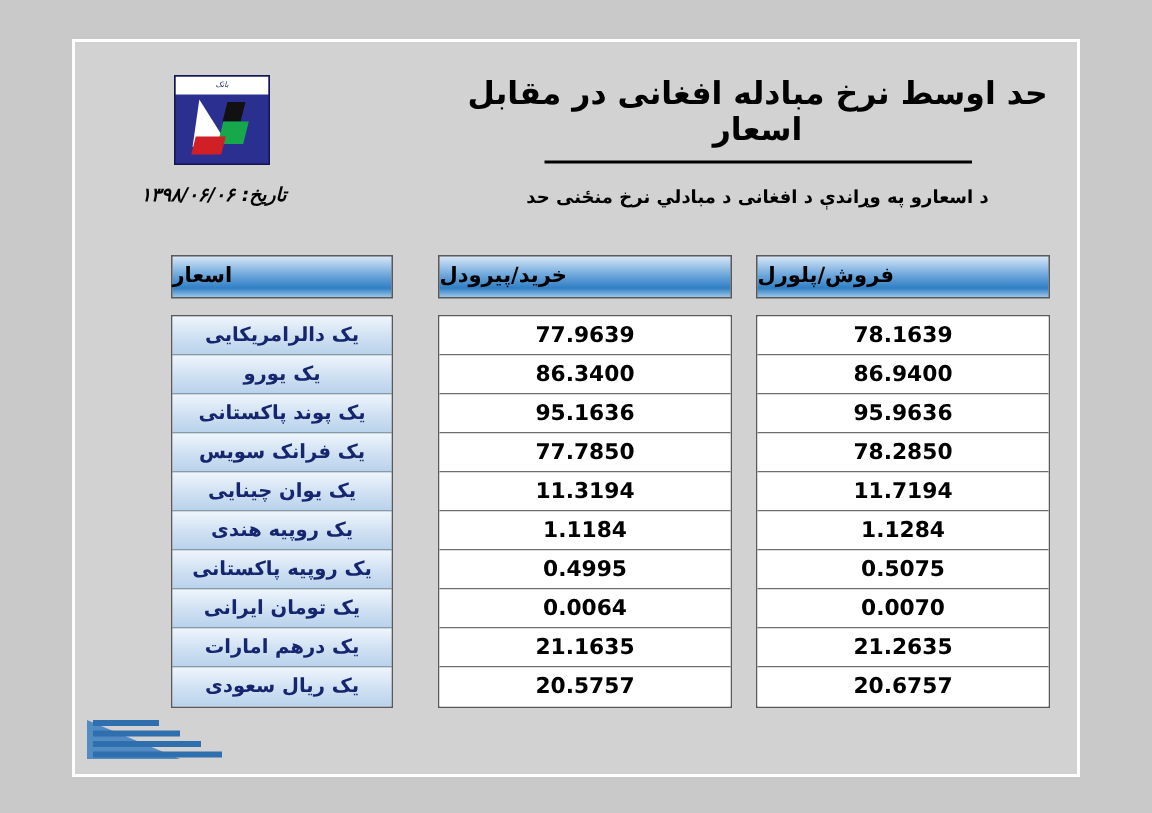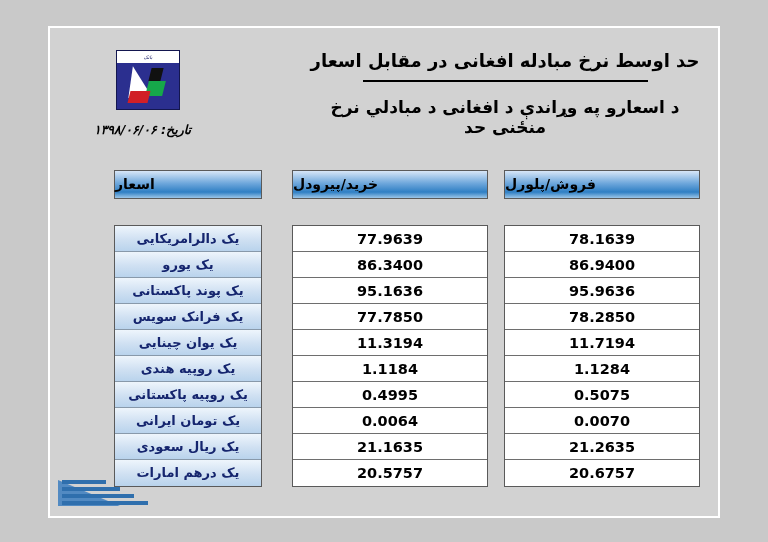--- a/index.html
+++ b/index.html
@@ -33,34 +33,34 @@
   }
   .title-block {
     position: absolute;
     right: 18px;
     top: 22px;
     width: 390px;
     text-align: center;
     direction: rtl;
   }
   .title-main {
-    font-size: 18px;
+    font-size: 21px;
     font-weight: bold;
     color: #000;
     letter-spacing: 0;
   }
   .title-rule {
     width: 285px;
     height: 2px;
     background: #000;
     margin: 9px auto 0 auto;
   }
   .title-sub {
     margin-top: 15px;
-    font-size: 17px;
+    font-size: 12px;
     font-weight: bold;
     color: #000;
   }
   
   .logo-wrap {
     position: absolute;
     left: 55px;
     top: 22px;
     width: 86px;
     text-align: center;
@@ -147,21 +147,21 @@
     height: 27px;
     line-height: 27px;
     text-align: left;
     font-size: 14px;
     font-weight: bold;
     color: #000;
     border: 1px solid #5a5a5a;
     background: linear-gradient(to bottom, #d7e6f7 0%, #6fa8dc 45%, #2f7fc4 78%, #9cc6e8 100%);
   }
   .col-body {
-    margin-top: 26px;
+    margin-top: 11px;
     border: 1px solid #5a5a5a;
     background: #ffffff;
   }
   .col-cur .col-body {
     border: 1px solid #5a5a5a;
     background: transparent;
   }
   .cell {
     height: 26px;
     line-height: 26px;
@@ -268,22 +268,22 @@
       <div class="col-head">اسعار</div>
       <div class="col-body">
         <div class="cell cur">یک دالرامریکایی</div>
         <div class="cell cur">یک یورو</div>
         <div class="cell cur">یک پوند پاکستانی</div>
         <div class="cell cur">یک فرانک سویس</div>
         <div class="cell cur">یک یوان چینایی</div>
         <div class="cell cur">یک روپیه هندی</div>
         <div class="cell cur">یک روپیه پاکستانی</div>
         <div class="cell cur">یک تومان ایرانی</div>
+        <div class="cell cur">یک درهم امارات</div>
         <div class="cell cur">یک ریال سعودی</div>
-        <div class="cell cur">یک درهم امارات</div>
       </div>
     </div>
 
   </div>
 
   <div class="footer-deco">
     <div class="tri"></div>
     <div class="bar" style="left:4px; bottom:22px; width:44px;"></div>
     <div class="bar" style="left:4px; bottom:15px; width:58px;"></div>
     <div class="bar" style="left:4px; bottom:8px;  width:72px;"></div>

